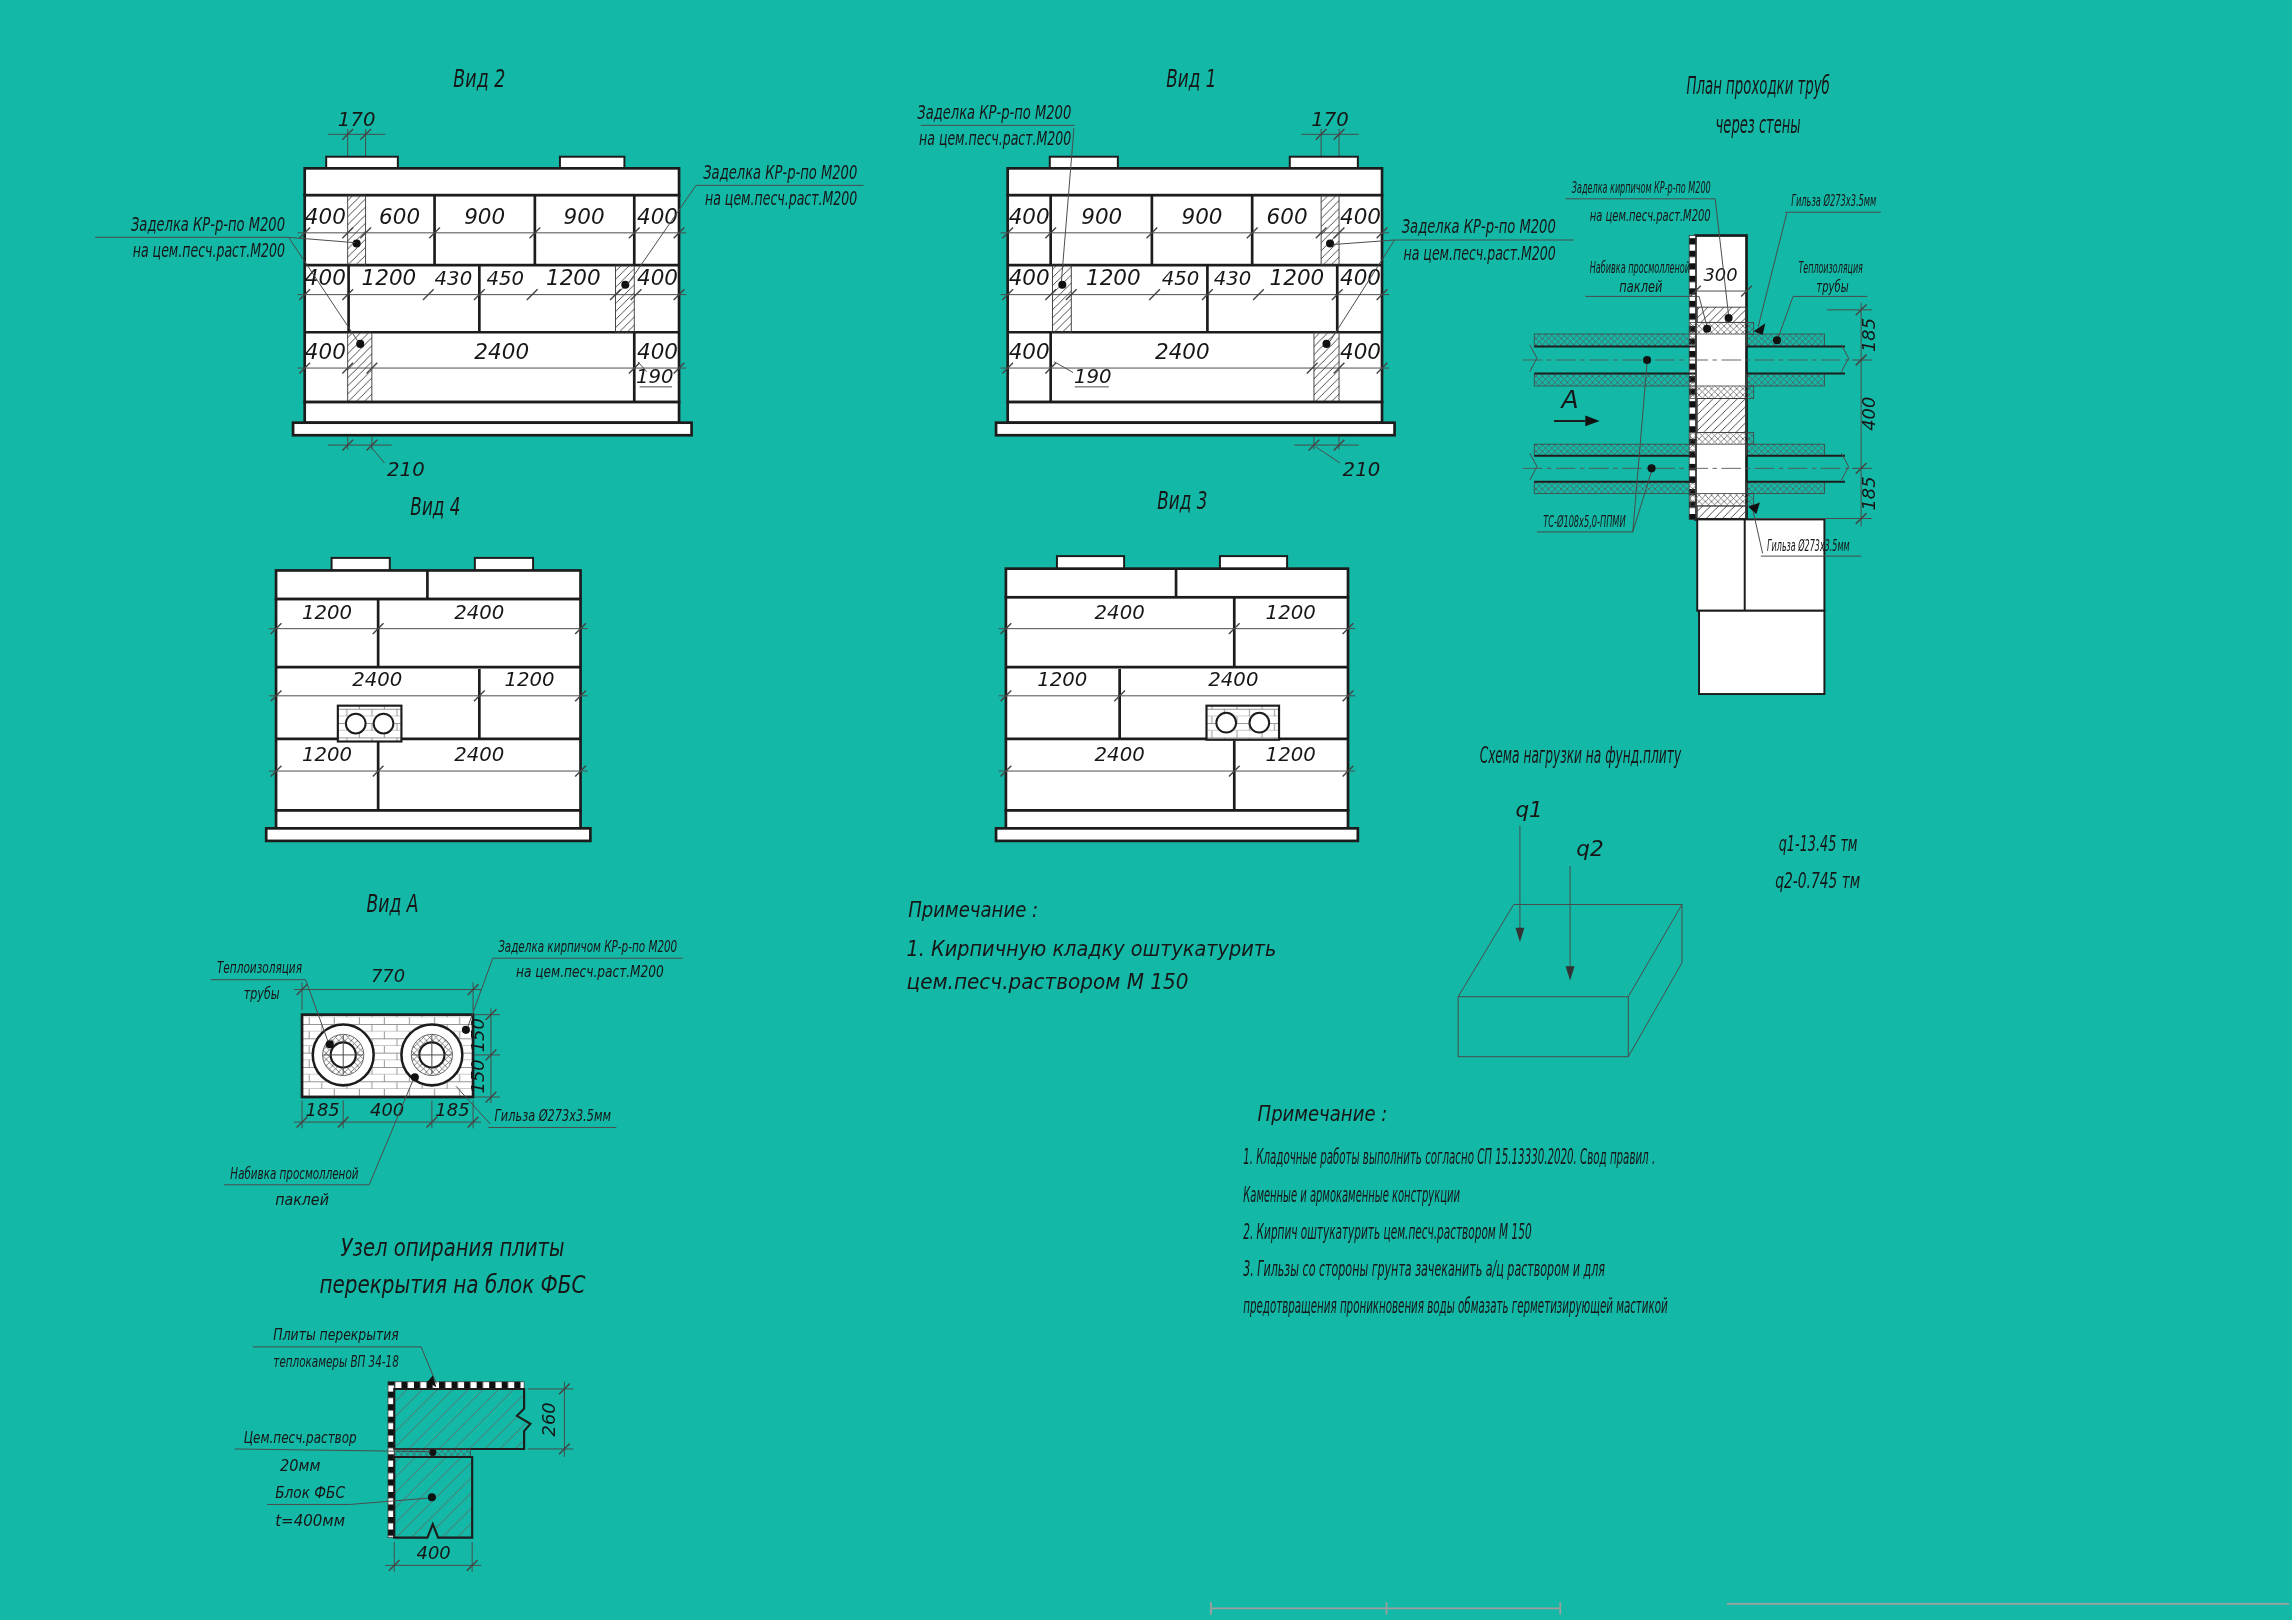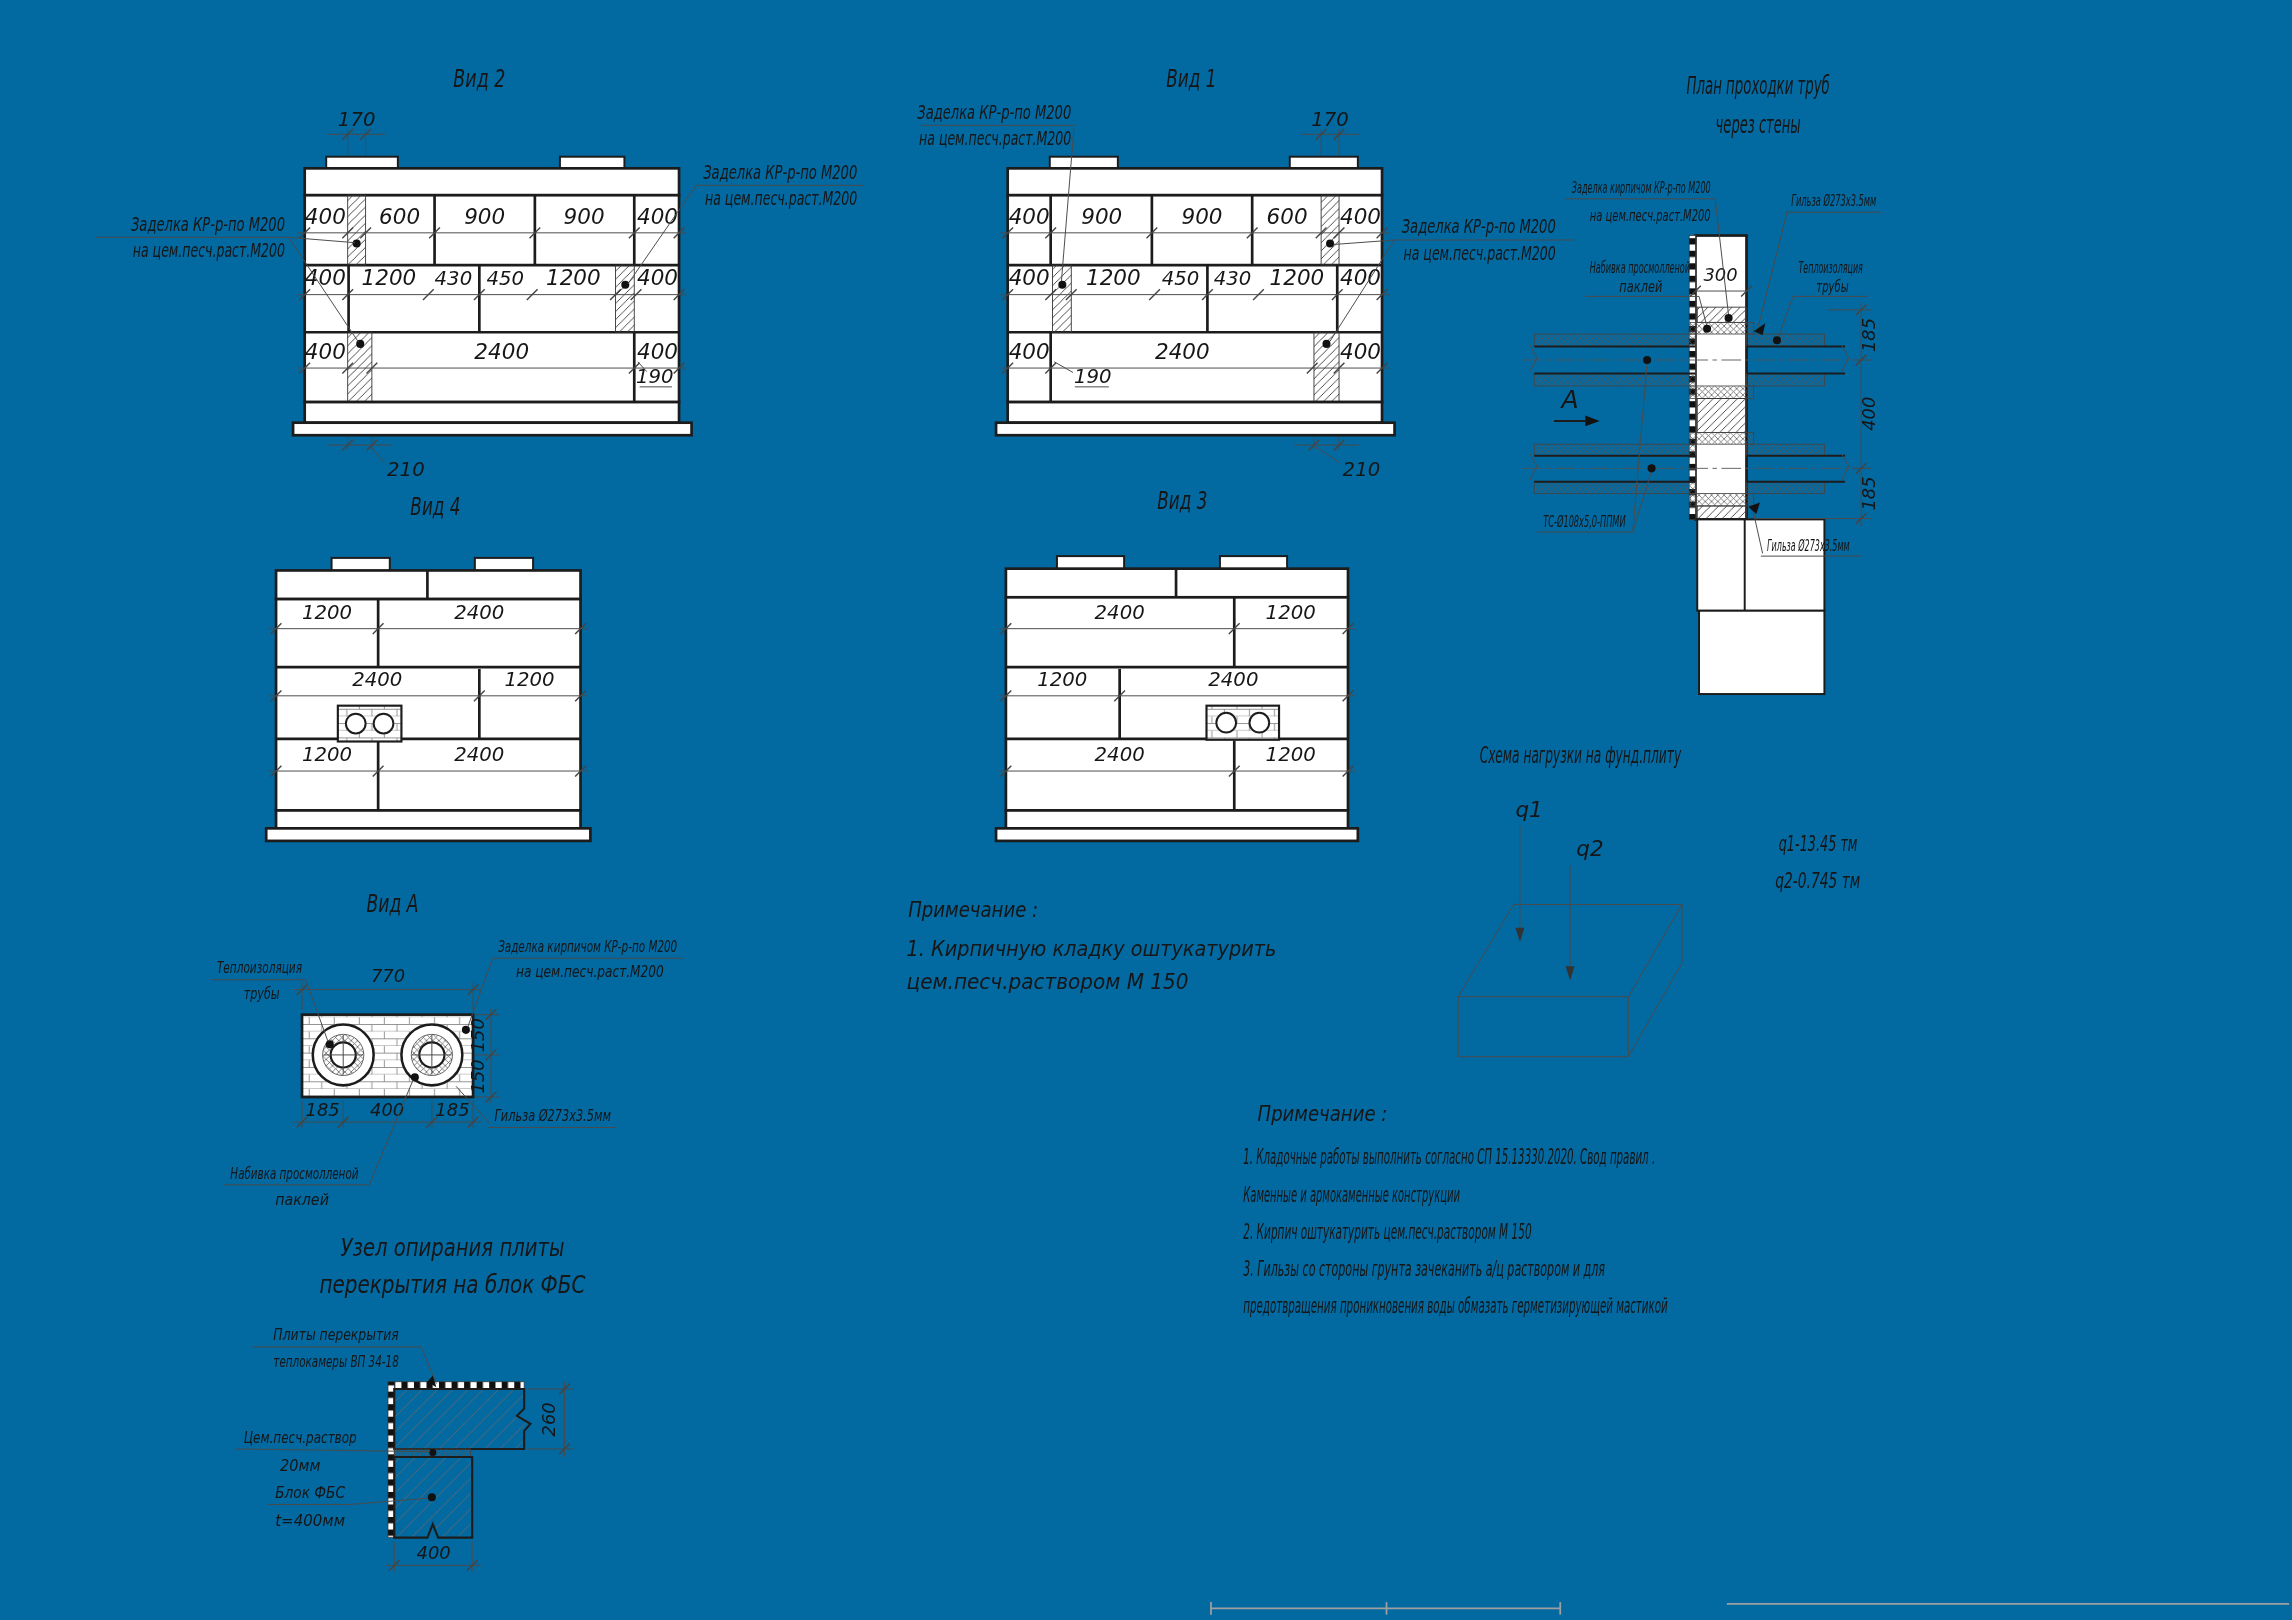--- a/index.html
+++ b/index.html
@@ -1,16 +1,16 @@
 <!DOCTYPE html>
 <html style="font-size:14.3px"><head>
 <meta charset="utf-8">
 <style>
   html,body{margin:0;padding:0;background:#e8e8e8;}
-  .sheet{position:relative;width:2293px;height:1620px;background:#0369a1;overflow:hidden;}
+  .sheet{position:relative;width:2293px;height:1620px;background:#14b8a6;overflow:hidden;}
   svg{font-family:"DejaVu Sans","Liberation Sans",sans-serif;display:block;}
   text{font-style:italic;fill:#161616;}
   .ln3{stroke:#1c1c1c;stroke-width:3;fill:none;}
   .ln2{stroke:#1c1c1c;stroke-width:2.2;fill:none;}
   .ln1{stroke:#4a4a4a;stroke-width:1.1;fill:none;}
   .lnA{stroke:#9f9f9f;stroke-width:2;fill:none;}
   .cl{stroke:#555;stroke-width:1;fill:none;stroke-dasharray:22 5 5 5;}
   .hb{fill:url(#hBrick);stroke:#333;stroke-width:1;}
   .hi{fill:url(#hIns);stroke:#444;stroke-width:.9;}
   .hc{fill:url(#hConc);stroke:#1c1c1c;stroke-width:2.4;}

